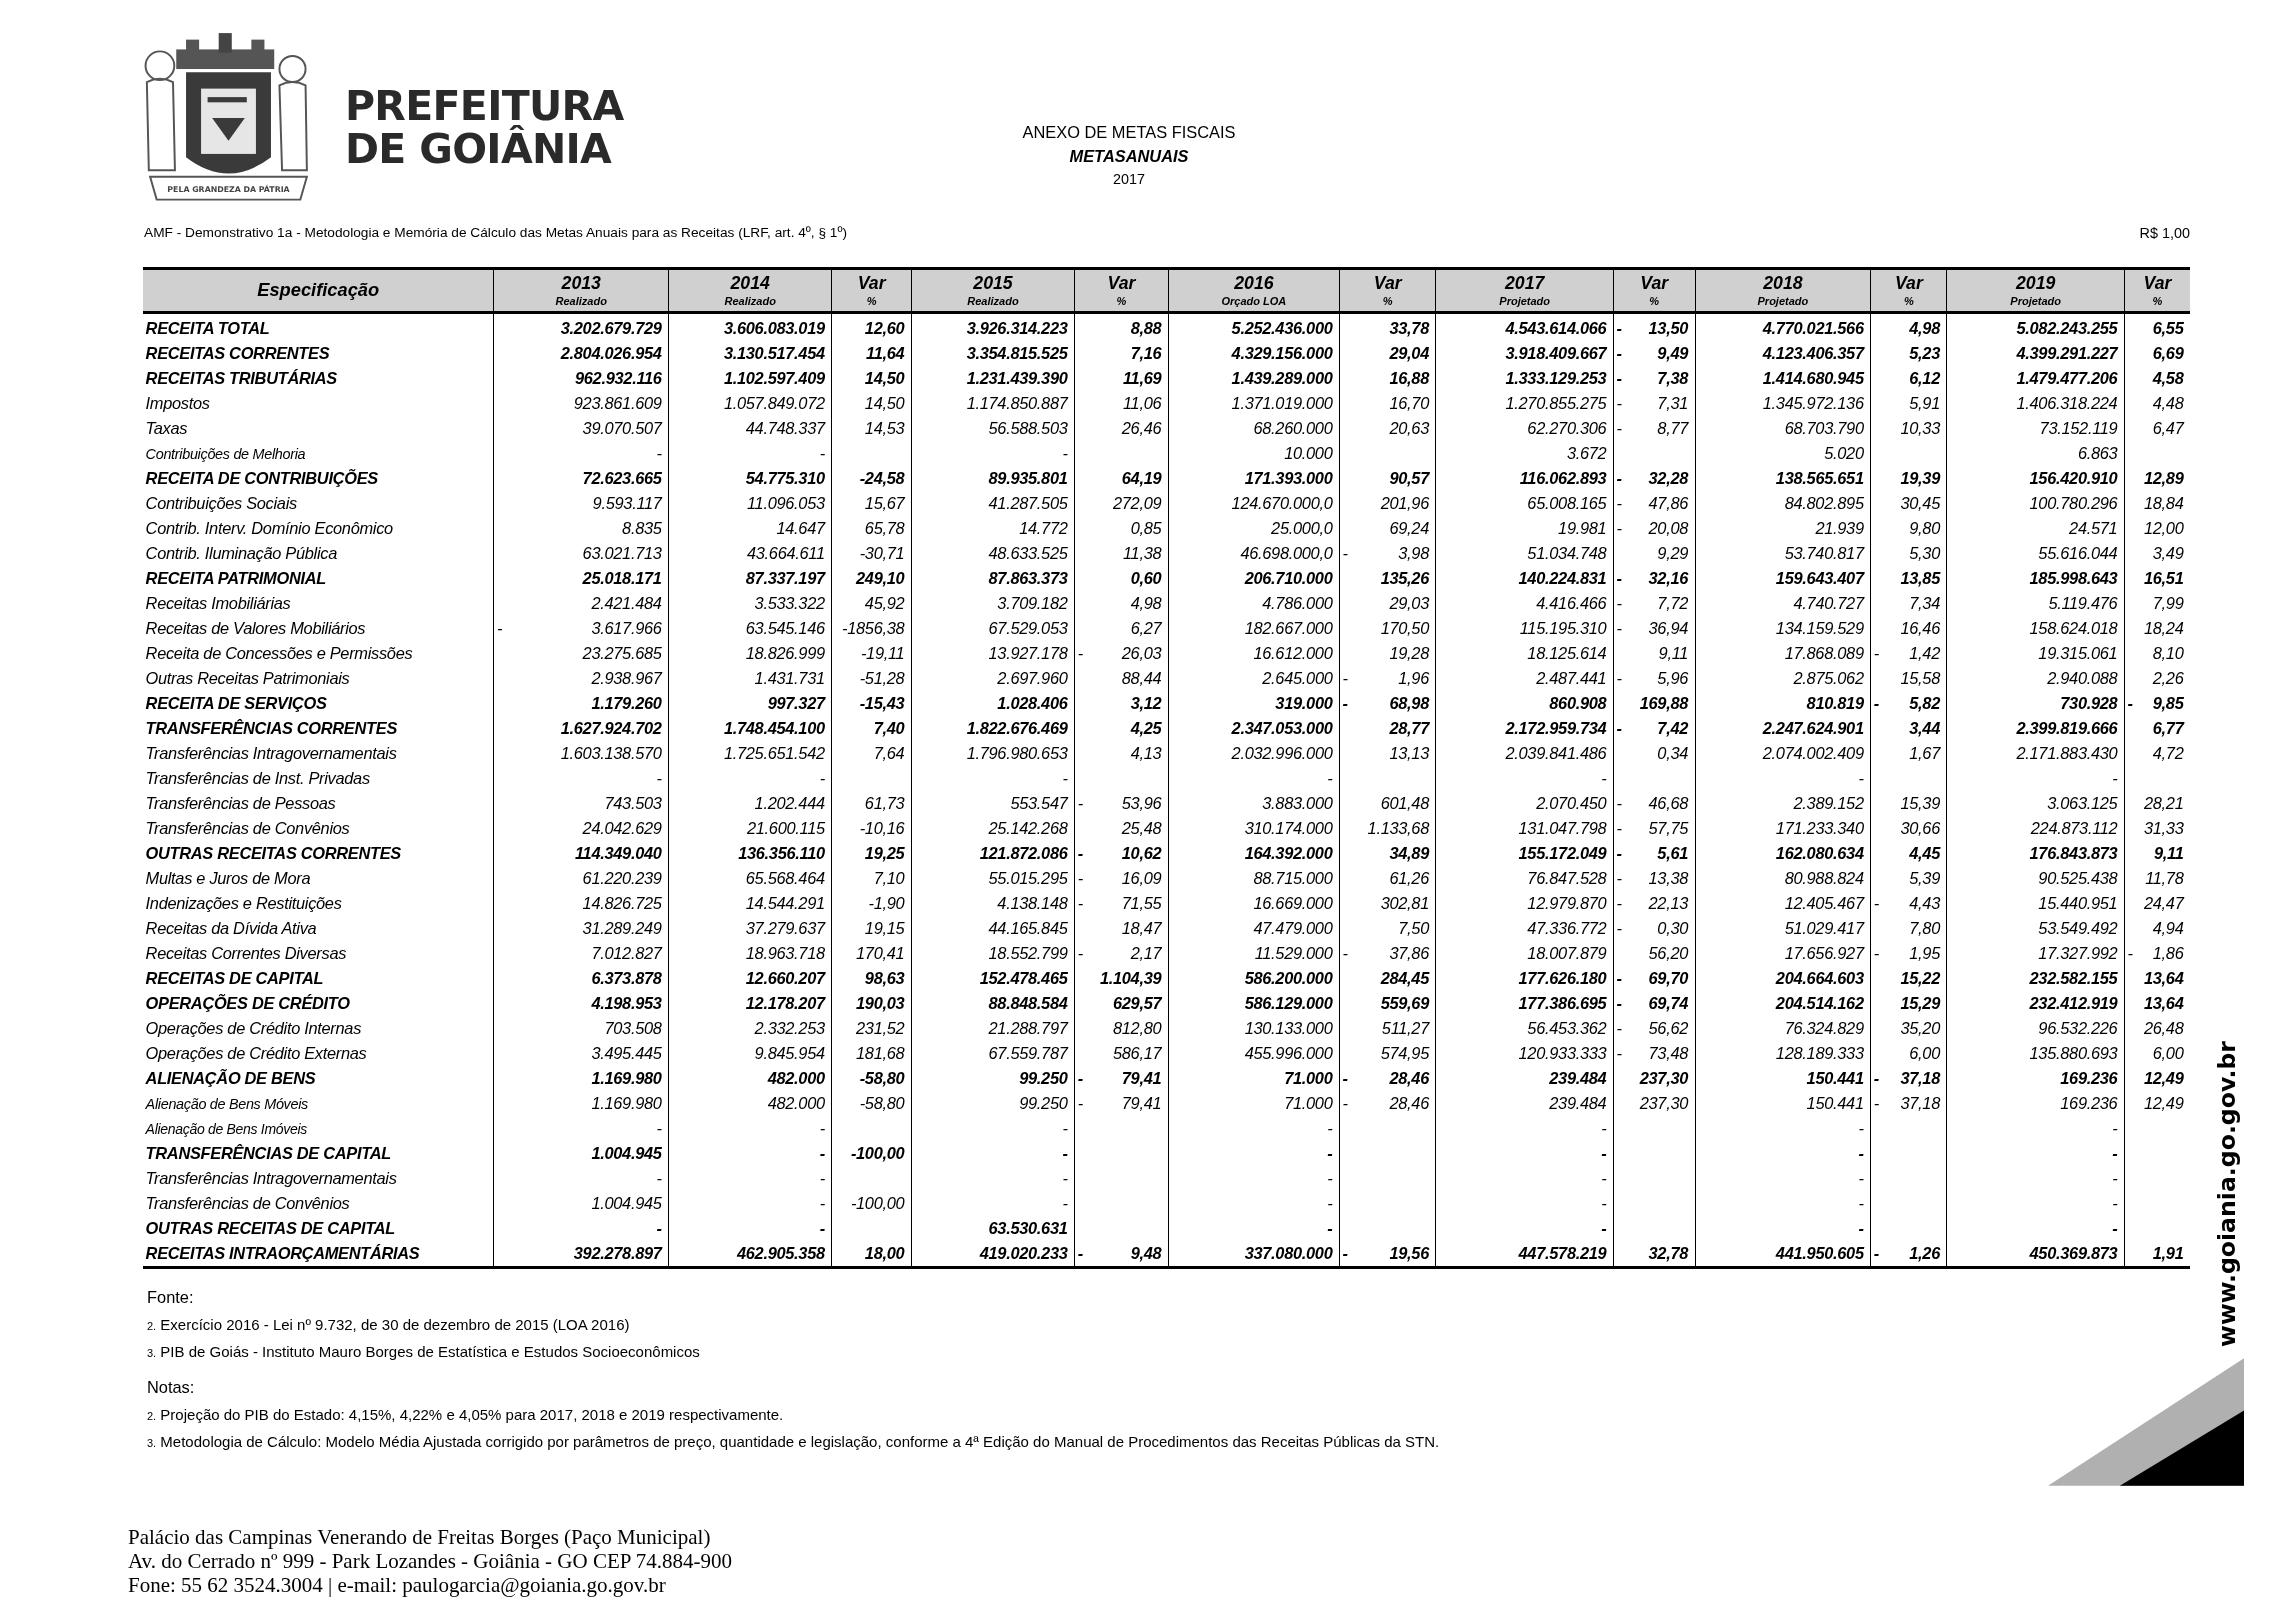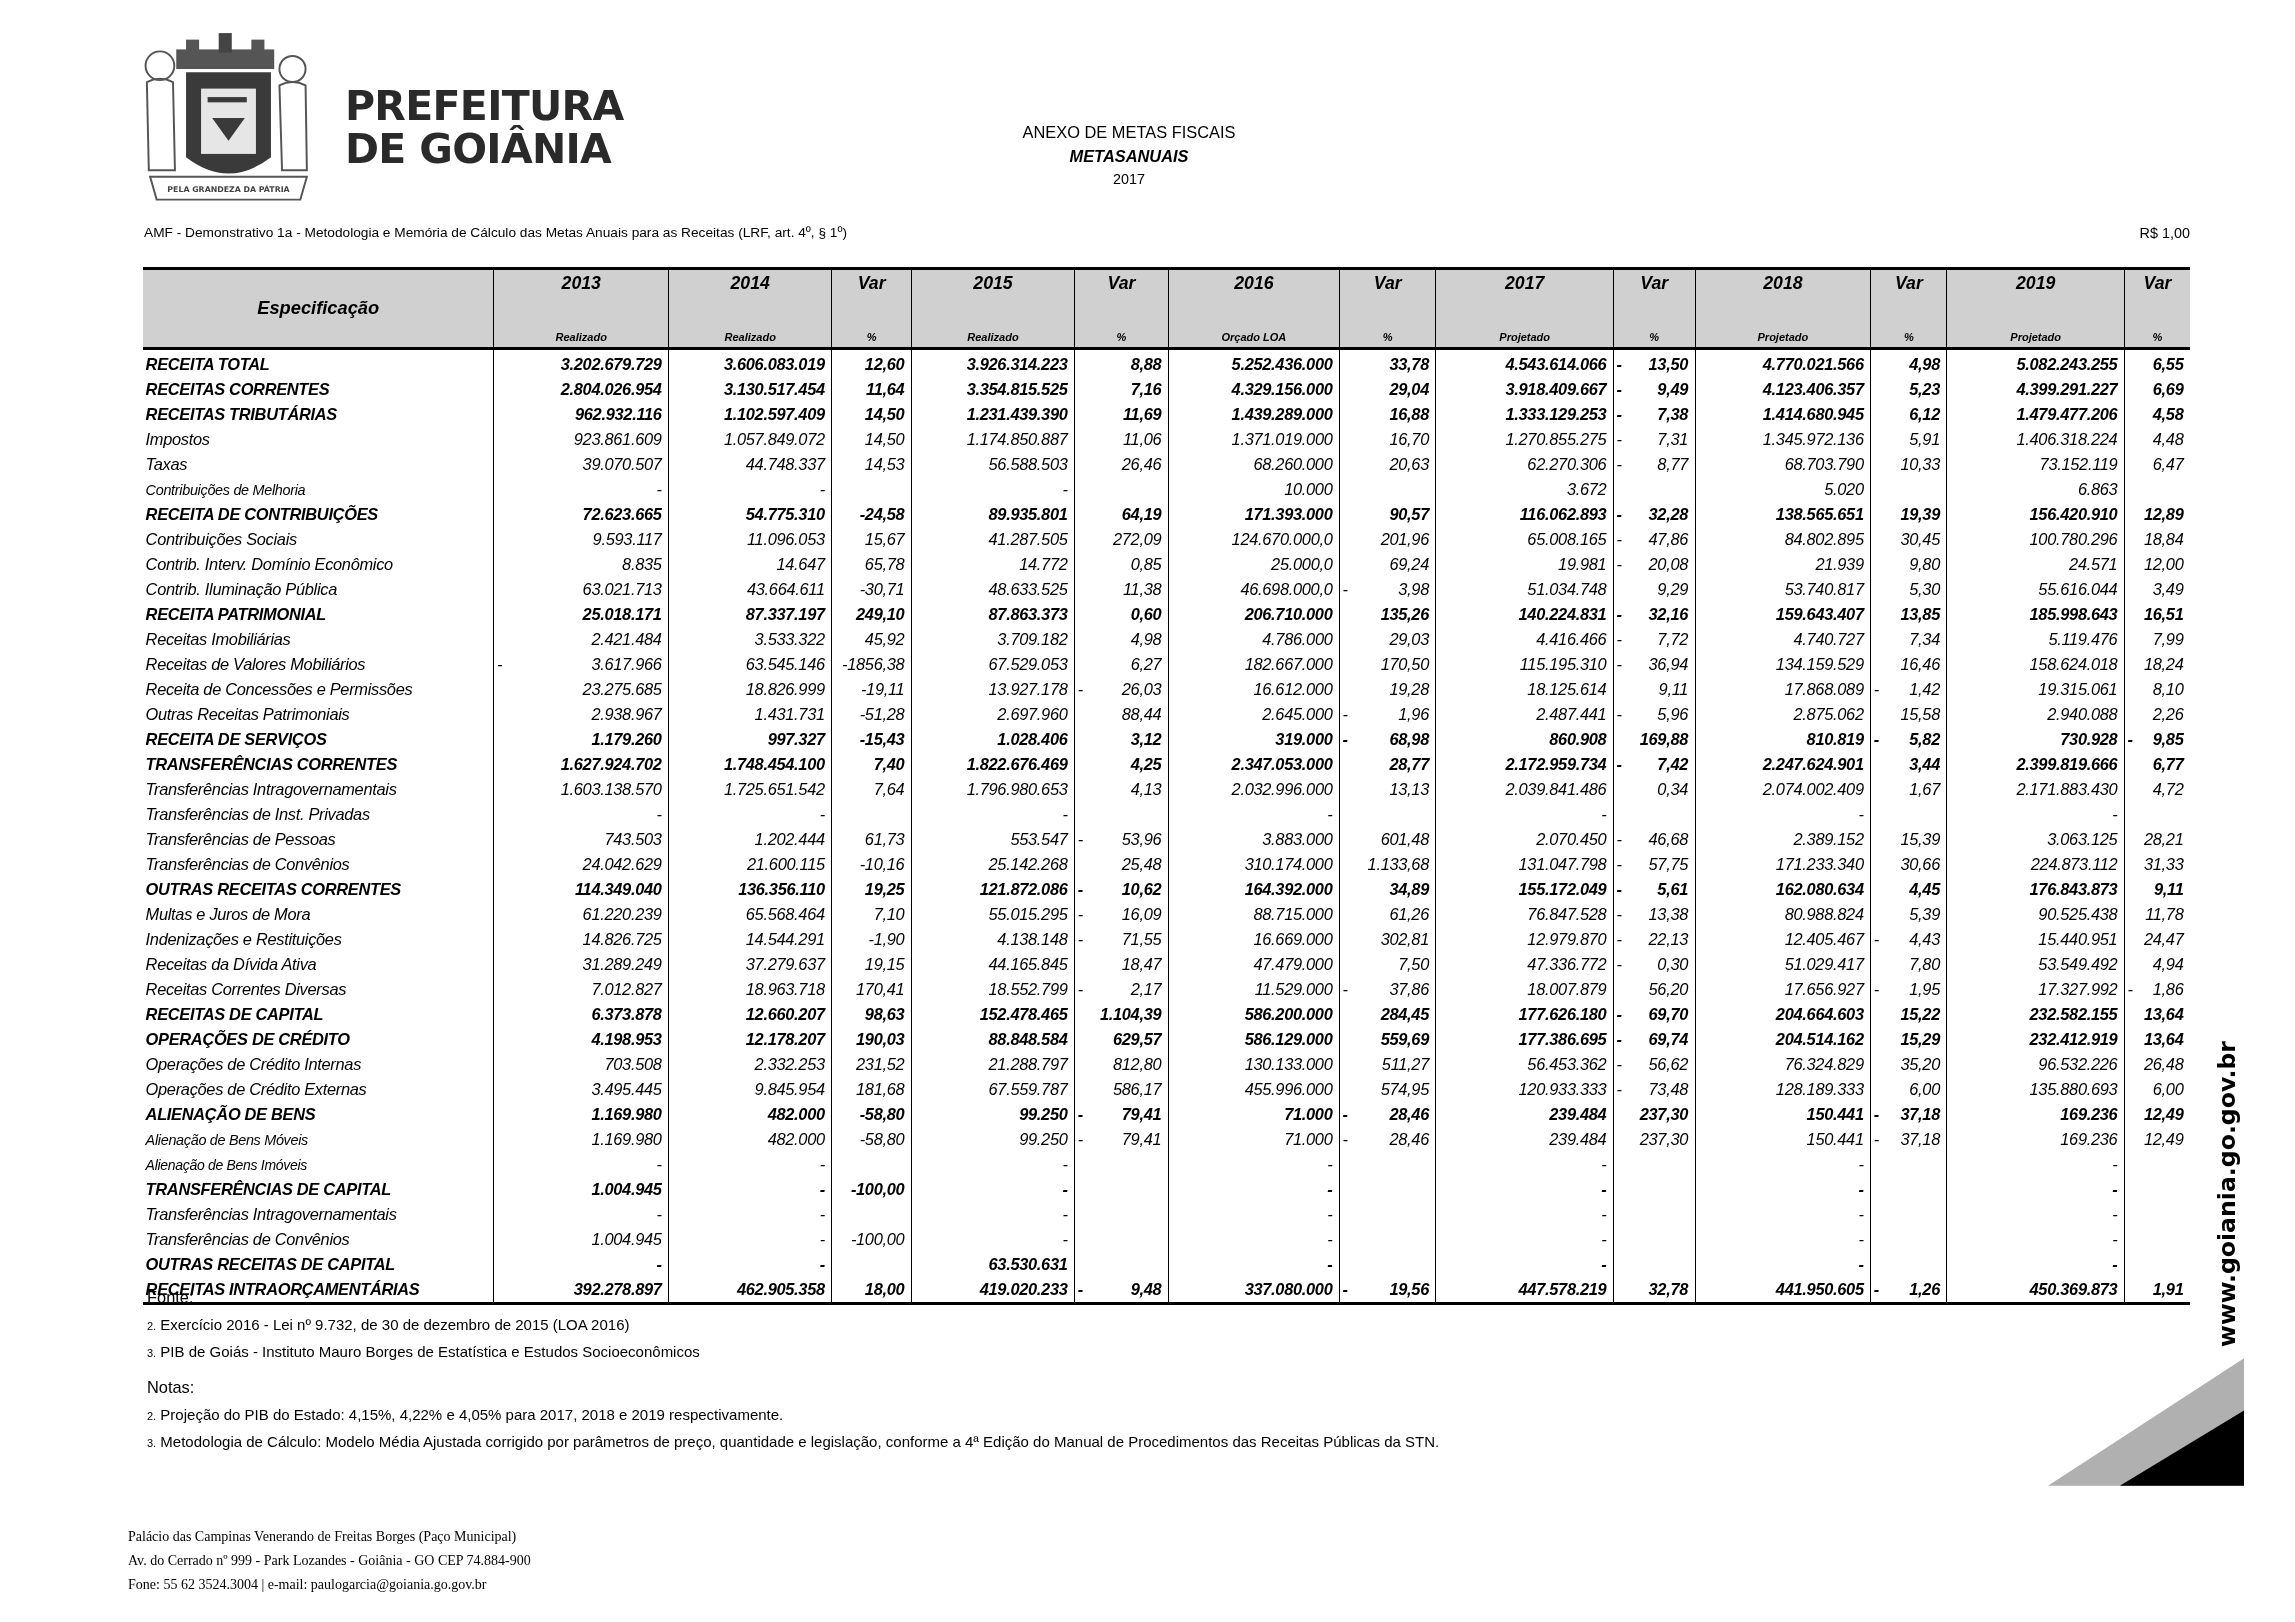--- a/index.html
+++ b/index.html
@@ -9,35 +9,35 @@
   .brand { position:absolute; left:221px; top:65px; font-family:"DejaVu Sans", sans-serif; font-weight:bold; font-size:41px; line-height:43px; color:#2a2a2a; letter-spacing:-0.7px; }
   .title-block { position:absolute; left:949px; top:121px; width:360px; text-align:center; font-family:"Liberation Sans", sans-serif; }
   .title-block .t1 { font-size:16.4px; line-height:23.6px; }
   .title-block .t2 { font-size:16.4px; line-height:23.6px; font-weight:bold;font-style:italic; }
   .title-block .t3 { font-size:14.4px; line-height:23.6px; }
   .caption { position:absolute; left:144px; top:225px; font-size:13.7px; font-family:"Liberation Sans Narrow","Liberation Sans", sans-serif; }
   .unit { position:absolute; right:105px; top:225px; font-size:14.4px; }
   table.metas { position:absolute; left:143px; top:267px; width:2047px; border-collapse:collapse; font-family:"Liberation Sans", sans-serif;font-style:italic; }
   table.metas th { background:#d0d0d0; font-weight:bold; border-left:1.3px solid #000; border-right:1.3px solid #000; border-top:3.9px solid #000; border-bottom:3.9px solid #000; padding:2.6px 3.9px; text-align:center; }
   table.metas th .yr { display:block; font-size:17.7px; line-height:21px; }
-  table.metas th .sub { display:block; font-size:11px; line-height:14.4px;margin-top:36px; }
+  table.metas th .sub { display:block; font-size:11px; line-height:14.4px; }
   table.metas th.spec { font-size:18.3px; }
   table.metas td { border-left:1.3px solid #000; border-right:1.3px solid #000; font-size:16.4px; height:25px; padding:0 6.5px; text-align:right; white-space:nowrap; letter-spacing:-0.3px; }
   table.metas td.label { text-align:left; padding-left:2.6px; border-left:none; }
   table.metas tr.bold td { font-weight:bold; }
   table.metas tr.last td { border-bottom:3.9px solid #000; }
   table.metas tr.first td { padding-top:2.6px; }
   td.var { position:relative; }
   td.var .neg { position:absolute; left:2.6px; }
   .ind0 { padding-left:2.6px; } .ind1 { padding-left:7.9px; } .ind2 { padding-left:15.7px; } .ind3 { padding-left:31px; }
   .notes { position:absolute; left:147px; top:1283px; font-size:15px; line-height:25px; font-family:"Liberation Sans", sans-serif; }
   .notes .head { font-size:16.4px; line-height:29px; }
   .notes .num { font-size:11px; }
   .notes .gap { height:6.5px; }
-  .address { position:absolute; left:128px; top:1525px; font-family:"Liberation Serif", serif; font-size:14px; line-height:24px; }
+  .address { position:absolute; left:128px; top:1525px; font-family:"Liberation Serif", serif; font-size:21px; line-height:24px; }
   .url { position:absolute; left:2207px; top:1073px; width:39px; height:242px; }
   .url span { position:absolute; left:50%; top:50%; transform:translate(-50%,-50%) rotate(-90deg); font-family:"DejaVu Sans", sans-serif; font-weight:bold; font-size:23.6px; white-space:nowrap; }
   .corner { position:absolute; left:2048px; top:1358px; width:196px; height:128px; }
 </style>
 </head>
 <body>
 
 <div class="logo">
   <svg class="crest" viewBox="0 0 320 300">
     <rect x="80" y="45" width="150" height="30" fill="#555"></rect>

